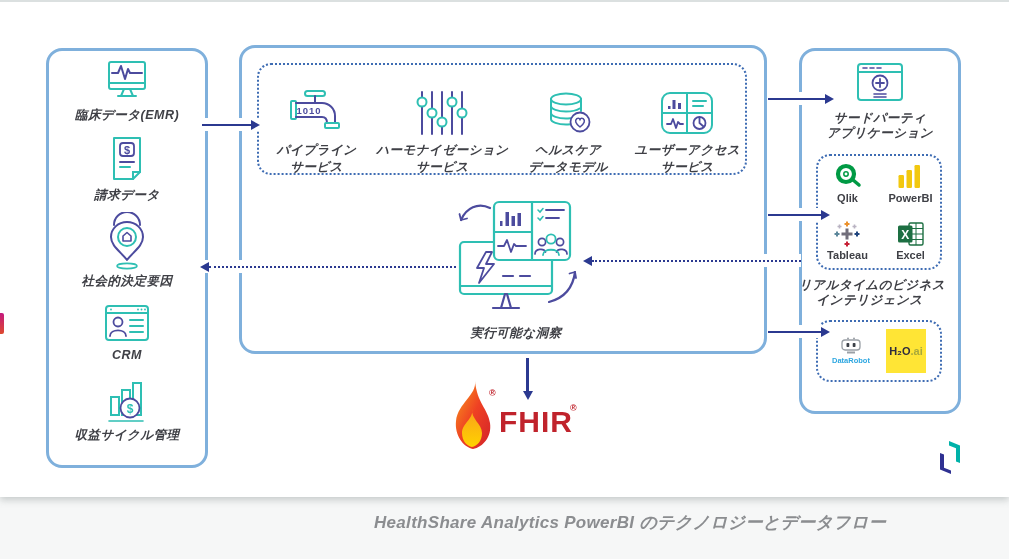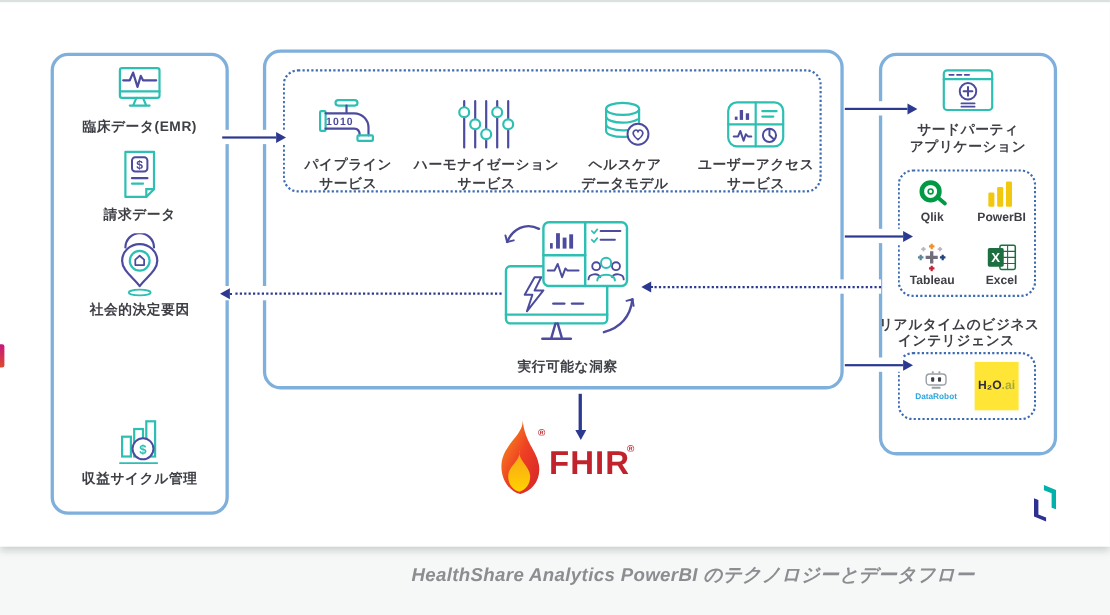--- a/index.html
+++ b/index.html
@@ -15,40 +15,40 @@
 }
 .panel { position: absolute; border: 3px solid #7fb0dc; border-radius: 16px; background: #fff; z-index: 1; }
 #left-panel  { left: 46px;  top: 46px; width: 162px; height: 420px; }
 #middle-box  { left: 239px; top: 43px; width: 528px; height: 309px; }
 #right-panel { left: 799px; top: 46px; width: 162px; height: 366px; }
 .dotted { position: absolute; border: 2px dotted #3e6cb3; border-radius: 14px; z-index: 2; }
 #services-box { left: 257px; top: 61px; width: 490px; height: 112px; }
 #bi-box { left: 816px; top: 152px; width: 126px; height: 116px; }
 #ds-box { left: 816px; top: 318px; width: 126px; height: 62px; }
 .jl { font-size: 12.5px; color: #3f4046; letter-spacing: .5px; line-height: 15px;
-      text-align: center; font-weight: 600; white-space: nowrap; }
+      text-align: center; font-weight: 600; white-space: nowrap; font-style: italic; }
 .litem { position: absolute; left: 49px; width: 156px; display: flex;
          flex-direction: column; align-items: center; z-index: 3; }
 .litem .jl { margin-top: 4px; }
 #services { position: absolute; left: 257px; top: 61px; width: 490px; height: 112px;
             display: flex; z-index: 3; }
 .service { flex: 1; display: flex; flex-direction: column; align-items: center; padding-top: 22px; }
 .sicon { height: 58px; display: flex; align-items: center; justify-content: flex-start; }
 .service .jl { margin-top: 2px; }
 #insight-icon { position: absolute; left: 446px; top: 196px; z-index: 3; }
 #insight-label { position: absolute; left: 446px; top: 324px; width: 140px; z-index: 3; }
 #tp-item { position: absolute; left: 801px; top: 58px; width: 158px; display: flex;
            flex-direction: column; align-items: center; z-index: 3; }
 #tp-item svg { margin-bottom: 7px; }
 #bi-grid { position: absolute; left: 816px; top: 152px; width: 126px; height: 116px;
            display: grid; grid-template-columns: 1fr 1fr; grid-template-rows: 1fr 1fr;
            place-items: center; z-index: 3; }
 .tool { display: flex; flex-direction: column; align-items: center; }
 .tool-name { font-size: 11px; color: #3f4046; font-weight: 600; margin-top: 2px; }
-#bi-label { position: absolute; left: 799px; top: 286px; width: 141px; z-index: 3; }
+#bi-label { position: absolute; left: 799px; top: 276px; width: 141px; z-index: 3; }
 #ds-row { position: absolute; left: 816px; top: 318px; width: 126px; height: 62px;
           display: flex; align-items: center; justify-content: space-evenly; z-index: 3; }
 #datarobot { display: flex; flex-direction: column; align-items: center; justify-content: center; }
 #datarobot .dr-name { font-size: 7.5px; font-weight: bold; color: #2ca6e0; margin-top: 1px; }
 #h2o-tile { width: 40px; height: 44px; background: #ffe535; display: flex;
             align-items: center; justify-content: center; }
 #h2o-tile .h2o-main { font-size: 11px; font-weight: bold; color: #2f2c3e; }
 #h2o-tile .h2o-suffix { font-size: 11px; font-weight: bold; color: #a8a93c; }
 #ds-label { position: absolute; left: 799px; top: 386px; width: 162px; z-index: 3; }
 
@@ -124,20 +124,38 @@
         <path d="M12,13 a13,13 0 0 1 26,0" stroke="#4c4b9e"></path>
         <path d="M9,25 a16,15 0 1 1 32,0 c0,9 -10,15 -16,23 c-6,-8 -16,-14 -16,-23 z" stroke="#4c4b9e" stroke-linejoin="round"></path>
         <circle cx="25" cy="25" r="9" stroke="#2ebfb3"></circle>
         <path d="M21,29 v-5 l4,-3.5 4,3.5 v5 z" stroke="#4c4b9e" stroke-width="1.6" stroke-linejoin="round"></path>
         <ellipse cx="25" cy="54" rx="10" ry="2.6" stroke="#2ebfb3" stroke-width="1.6"></ellipse>
       </g>
     </svg>
     <div class="jl">社会的決定要因</div>
   </div>
 
+  <div class="litem" style="top:300px">
+    <svg width="48" height="42" viewBox="0 0 48 42">
+      <g fill="none" stroke-width="2" stroke-linecap="round">
+        <rect x="3" y="4" width="42" height="34" rx="3" stroke="#2ebfb3"></rect>
+        <line x1="3" y1="11" x2="45" y2="11" stroke="#2ebfb3"></line>
+        <circle cx="8" cy="7.5" r="0.9" fill="#2ebfb3" stroke="none"></circle>
+        <circle cx="35" cy="7.5" r="0.9" fill="#2ebfb3" stroke="none"></circle>
+        <circle cx="38.5" cy="7.5" r="0.9" fill="#2ebfb3" stroke="none"></circle>
+        <circle cx="42" cy="7.5" r="0.9" fill="#2ebfb3" stroke="none"></circle>
+        <circle cx="15" cy="20" r="4.5" stroke="#4c4b9e" stroke-width="1.8"></circle>
+        <path d="M7,34 c0,-7.5 16,-7.5 16,0" stroke="#4c4b9e" stroke-width="1.8"></path>
+        <line x1="27" y1="18" x2="40" y2="18" stroke="#2ebfb3"></line>
+        <line x1="27" y1="24" x2="40" y2="24" stroke="#2ebfb3"></line>
+        <line x1="27" y1="30" x2="40" y2="30" stroke="#2ebfb3"></line>
+      </g>
+    </svg>
+    <div class="jl">CRM</div>
+  </div>
 
   <div class="litem" style="top:376px">
     <svg width="46" height="46" viewBox="0 0 46 46">
       <g fill="none" stroke-width="2" stroke-linecap="round">
         <rect x="7" y="19" width="8" height="18" stroke="#2ebfb3"></rect>
         <rect x="18" y="12" width="8" height="25" stroke="#2ebfb3"></rect>
         <rect x="29" y="5" width="8" height="32" stroke="#2ebfb3"></rect>
         <circle cx="26" cy="30" r="9.5" stroke="#4c4b9e" fill="#fff" stroke-width="1.8"></circle>
         <text x="26" y="34.5" fill="#2ebfb3" stroke="none" font-size="12" font-weight="bold" text-anchor="middle">$</text>
         <line x1="5" y1="43" x2="39" y2="43" stroke="#2ebfb3" stroke-width="1.6"></line>

